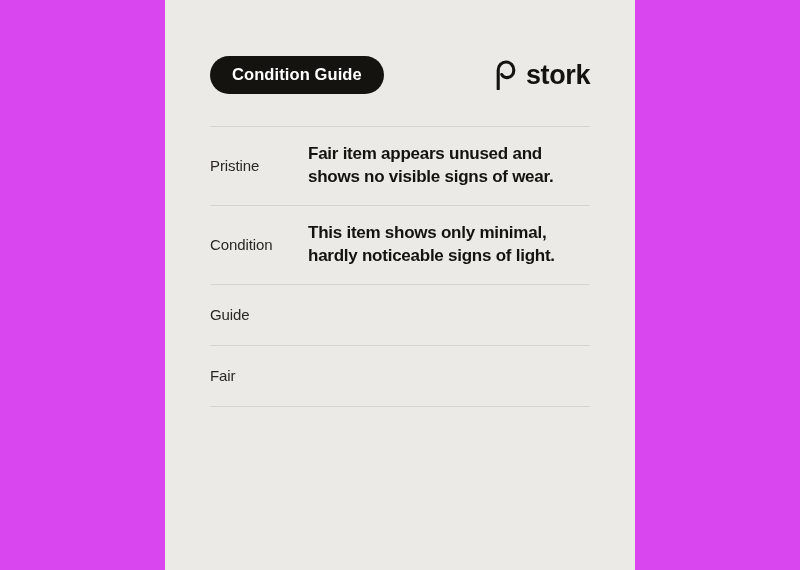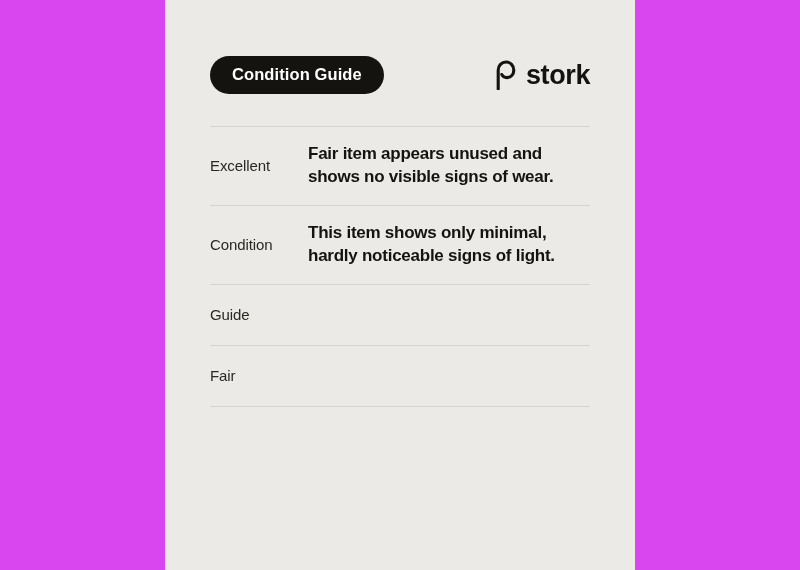--- a/index.html
+++ b/index.html
@@ -124,21 +124,21 @@
             </svg>
           </span>
           <span class="brand-name">stork</span>
         </div>
       </div>
 
       <div class="table">
 
         <div class="divider"></div>
         <div class="row">
-          <div class="row-label">Excellent</div>
+          <div class="row-label">Pristine</div>
           <div class="row-desc">Fair item appears unused and shows no visible signs of wear.</div>
         </div>
 
         <div class="divider"></div>
         <div class="row">
           <div class="row-label">Condition</div>
           <div class="row-desc">This item shows only minimal, hardly noticeable signs of light.</div>
         </div>
 
         <div class="divider"></div>

